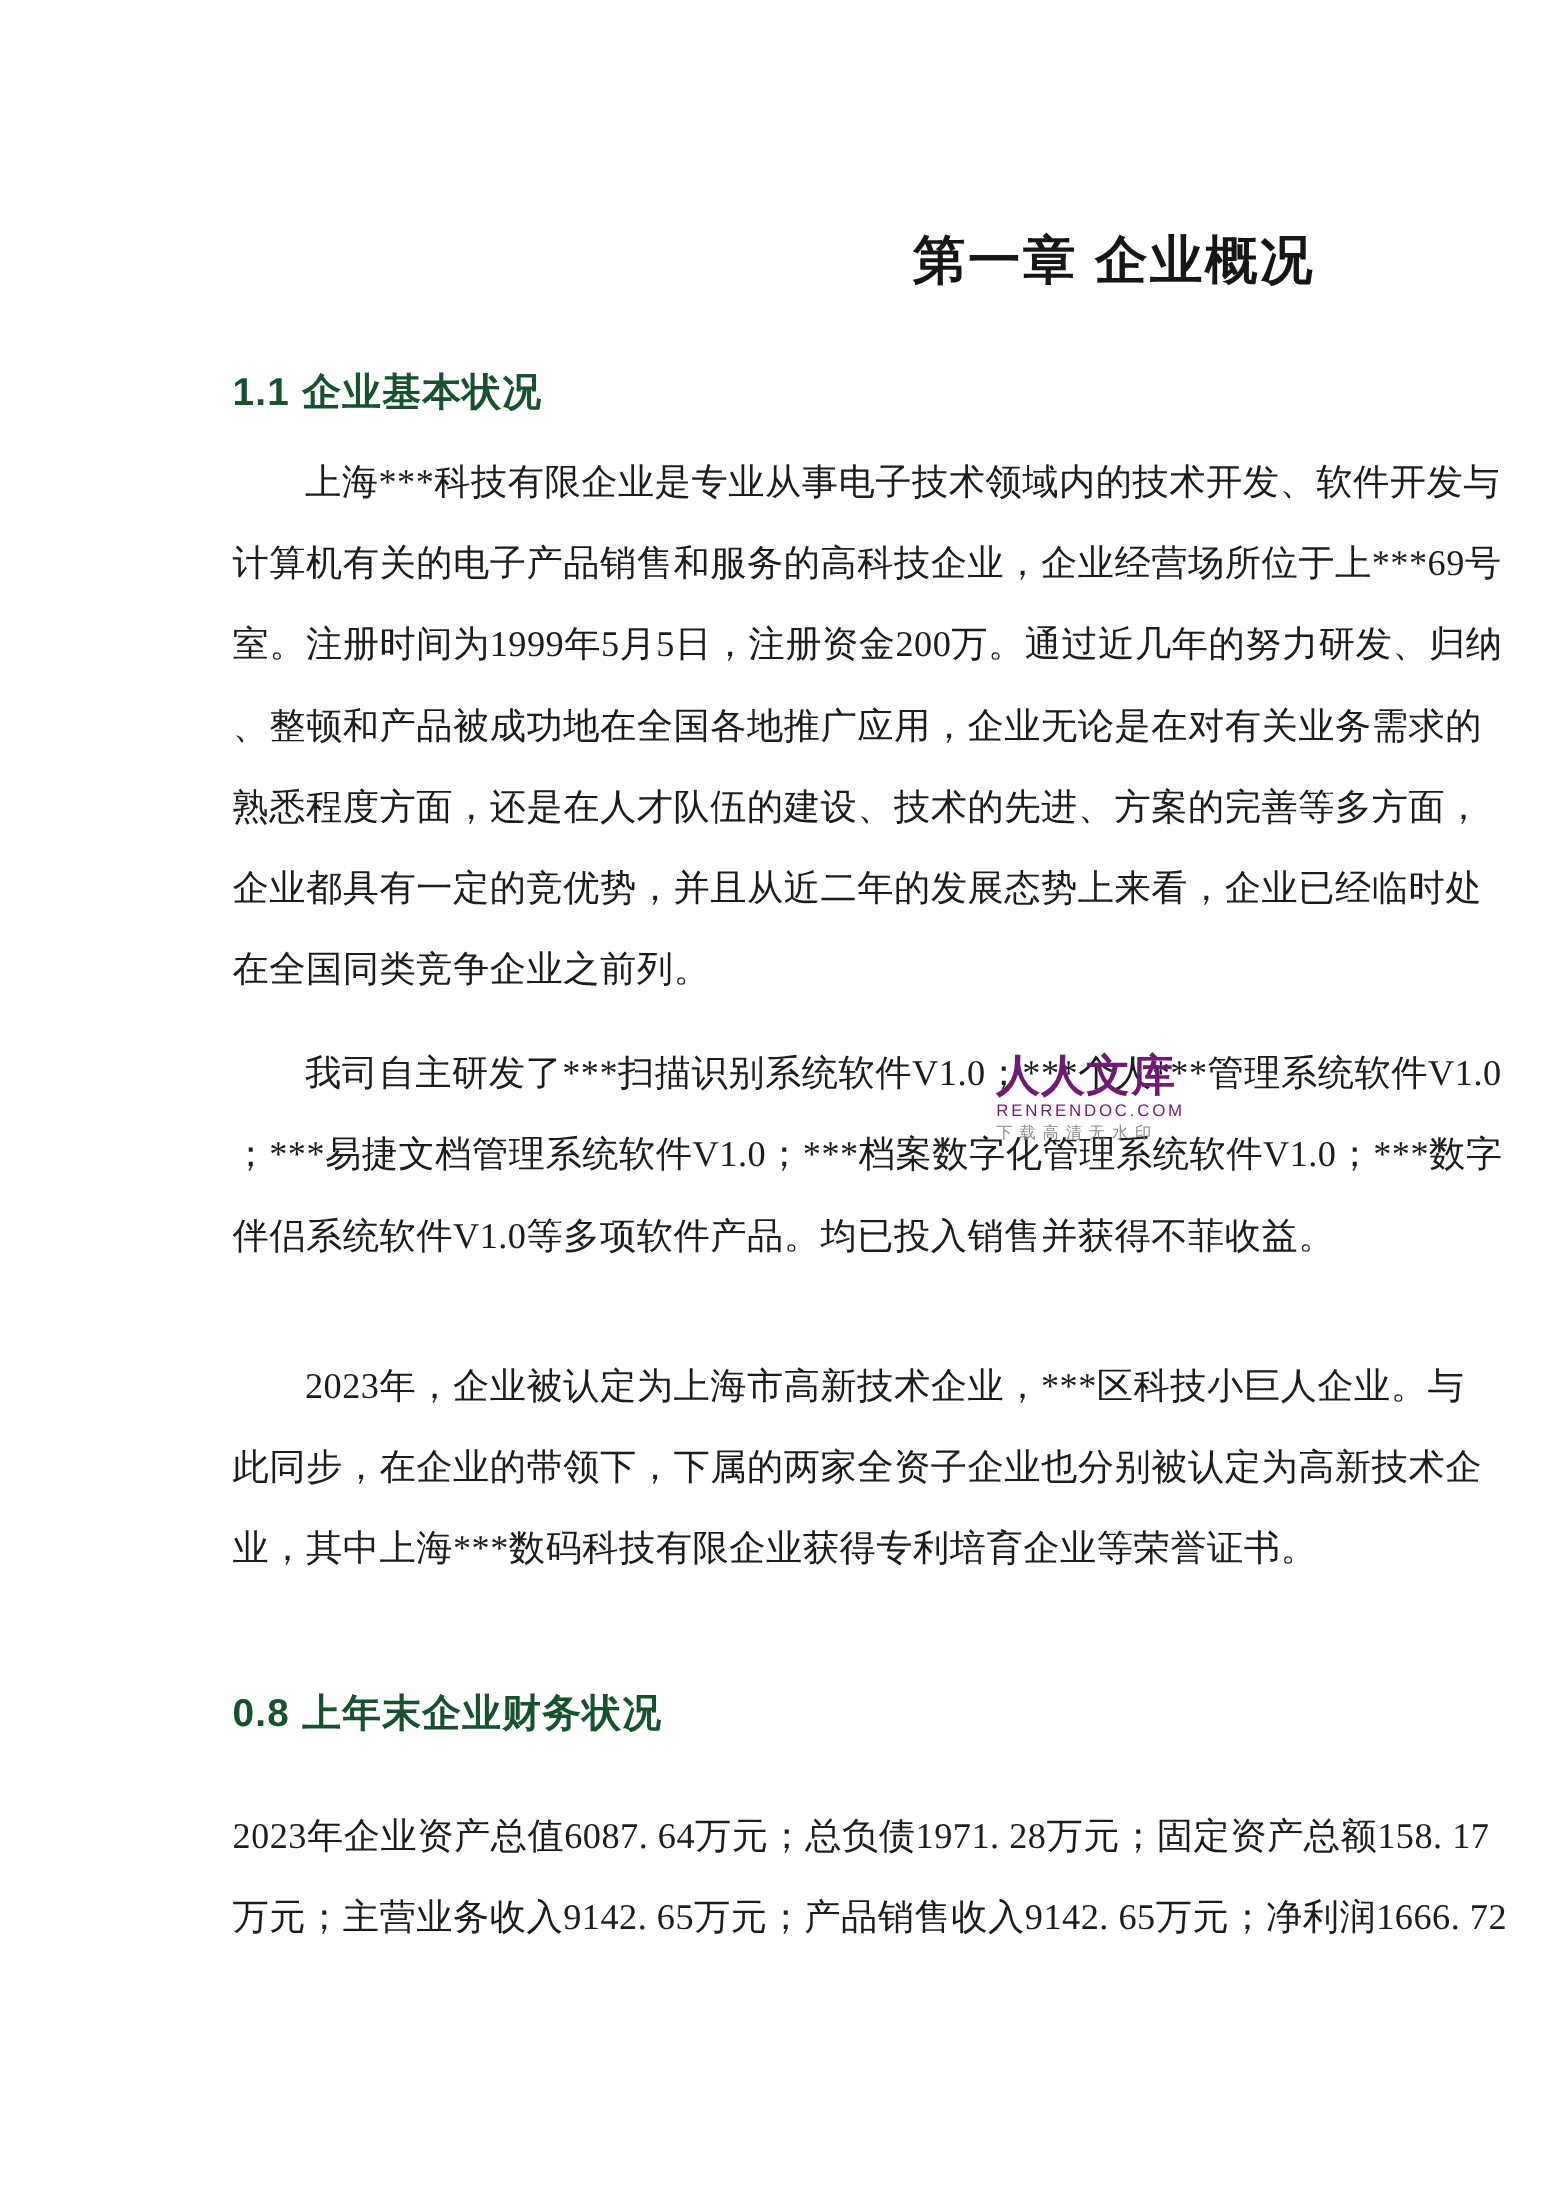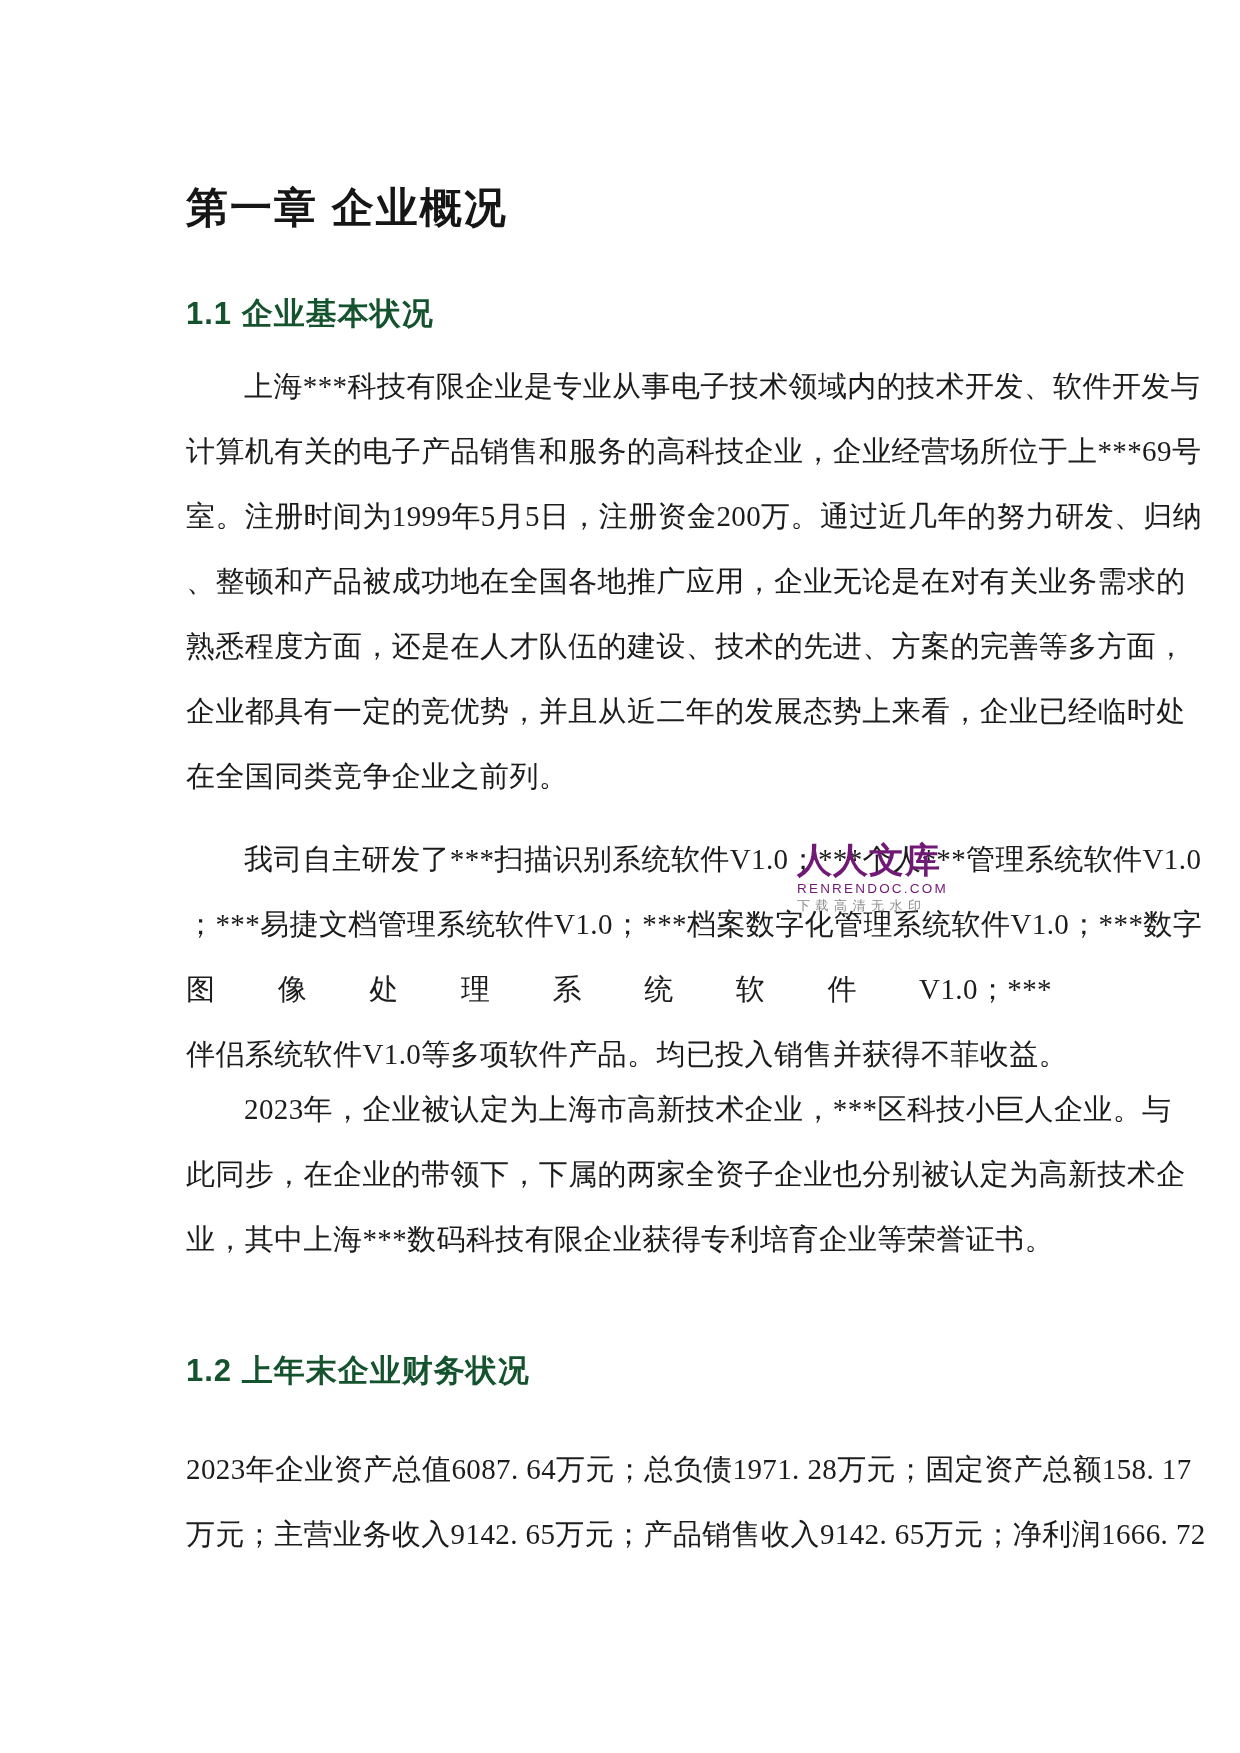--- a/index.html
+++ b/index.html
@@ -15,21 +15,21 @@
     overflow: hidden;
     color: #1c1c1c;
     font-family: "Liberation Serif", "DejaVu Serif", serif;
   }
   .doc-title {
     position: absolute;
     left: 186px;
     top: 180px;
     width: 866px;
     margin: 0;
-    text-align: left;
+    text-align: right;
     font-family: "Liberation Sans", "DejaVu Sans", sans-serif;
     font-size: 42px;
     font-weight: 700;
     letter-spacing: 2px;
     color: #161616;
   }
   .sec-heading {
     position: absolute;
     left: 186px;
     width: 866px;
@@ -112,31 +112,30 @@
     <div class="line">室。注册时间为1999年5月5日，注册资金200万。通过近几年的努力研发、归纳</div>
     <div class="line">、整顿和产品被成功地在全国各地推广应用，企业无论是在对有关业务需求的</div>
     <div class="line">熟悉程度方面，还是在人才队伍的建设、技术的先进、方案的完善等多方面，</div>
     <div class="line">企业都具有一定的竞优势，并且从近二年的发展态势上来看，企业已经临时处</div>
     <div class="line endp">在全国同类竞争企业之前列。</div>
   </div>
 
   <div class="para p2">
     <div class="line indent">我司自主研发了***扫描识别系统软件V1.0；***个人***管理系统软件V1.0</div>
     <div class="line">；***易捷文档管理系统软件V1.0；***档案数字化管理系统软件V1.0；***数字</div>
-    <div class="line">图像处理系统软件V1.0；***</div>
     <div class="line endp">伴侣系统软件V1.0等多项软件产品。均已投入销售并获得不菲收益。</div>
   </div>
 
   <div class="para p3">
     <div class="line indent">2023年，企业被认定为上海市高新技术企业，***区科技小巨人企业。与</div>
     <div class="line">此同步，在企业的带领下，下属的两家全资子企业也分别被认定为高新技术企</div>
     <div class="line endp">业，其中上海***数码科技有限企业获得专利培育企业等荣誉证书。</div>
   </div>
 
-  <h2 class="sec-heading h12">1.2 上年末企业财务状况</h2>
+  <h2 class="sec-heading h12">0.8 上年末企业财务状况</h2>
 
   <div class="para p4">
     <div class="line">2023年企业资产总值6087. 64万元；总负债1971. 28万元；固定资产总额158. 17</div>
     <div class="line">万元；主营业务收入9142. 65万元；产品销售收入9142. 65万元；净利润1666. 72</div>
   </div>
 
   <div class="watermark">
     <div class="wm-brand">人人文库</div>
     <div class="wm-domain">RENRENDOC.COM</div>
     <div class="wm-tagline">下载高清无水印</div>

